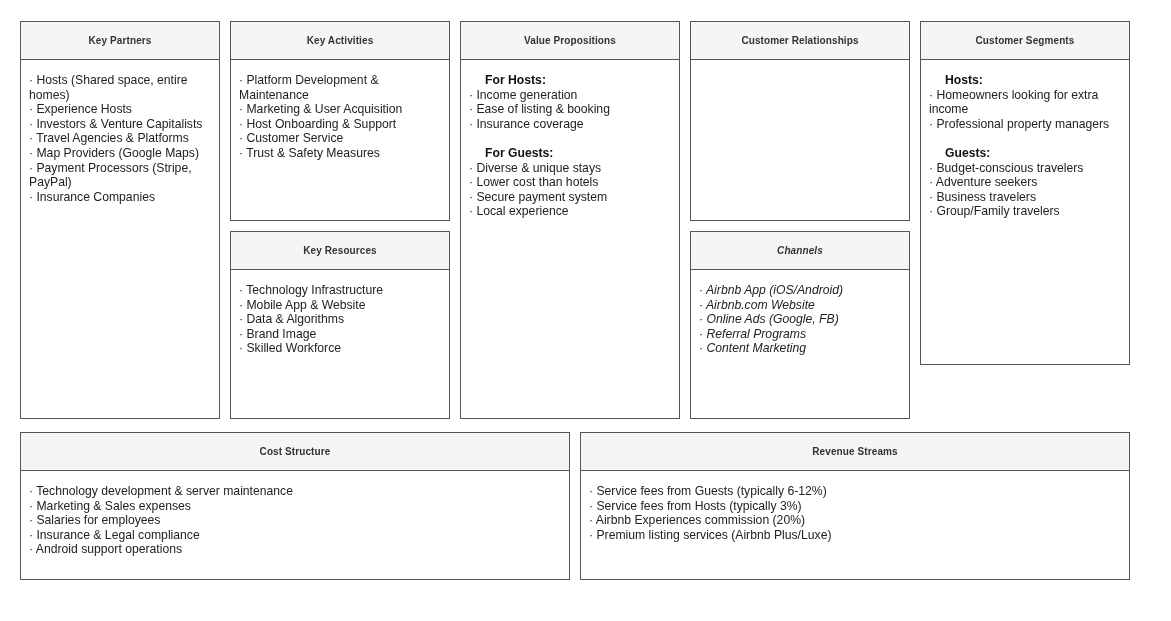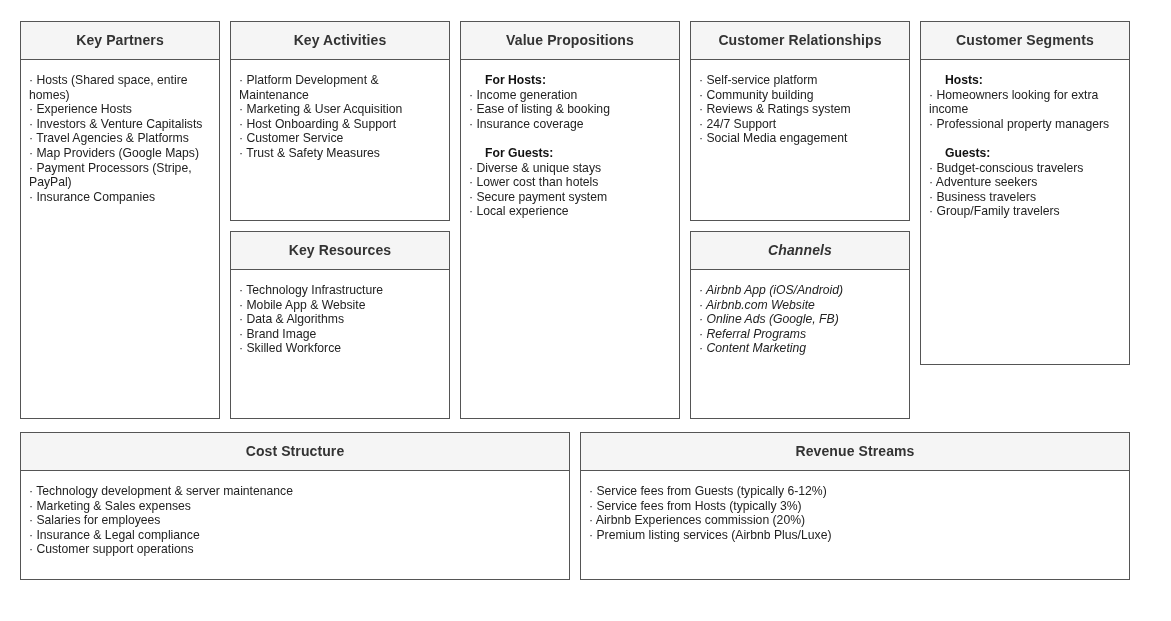--- a/index.html
+++ b/index.html
@@ -34,21 +34,21 @@
     box-sizing: border-box;
     height: 38px;
     flex: 0 0 38px;
     background: #f5f5f5;
     border-bottom: 1px solid #555555;
     display: flex;
     align-items: center;
     justify-content: center;
   }
   .block-title {
-    font-size: 14px;
+    font-size: 10px;
     font-weight: bold;
     color: #333333;
     letter-spacing: 0.1px;
     text-align: left;
     line-height: 1.1;
   }
   .block-body {
     box-sizing: border-box;
     flex: 1 1 auto;
     padding: 13px 8px 8px 8px;
@@ -151,27 +151,20 @@
         <div class="bullet-line">· Lower cost than hotels</div>
         <div class="bullet-line">· Secure payment system</div>
         <div class="bullet-line">· Local experience</div>
       </div>
   </div>
 
   <div class="block" id="block-customer-relationships">
     <div class="block-header">
       <span class="block-title">Customer Relationships</span>
     </div>
-    <div class="block-body">
-        <div class="bullet-line">· Self-service platform</div>
-        <div class="bullet-line">· Community building</div>
-        <div class="bullet-line">· Reviews &amp; Ratings system</div>
-        <div class="bullet-line">· 24/7 Support</div>
-        <div class="bullet-line">· Social Media engagement</div>
-      </div>
   </div>
 
   <div class="block" id="block-channels">
     <div class="block-header">
       <span class="block-title">Channels</span>
     </div>
     <div class="block-body">
         <div class="bullet-line">· Airbnb App (iOS/Android)</div>
         <div class="bullet-line">· Airbnb.com Website</div>
         <div class="bullet-line">· Online Ads (Google, FB)</div>
@@ -199,21 +192,21 @@
 
   <div class="block" id="block-cost-structure">
     <div class="block-header">
       <span class="block-title">Cost Structure</span>
     </div>
     <div class="block-body">
         <div class="bullet-line">· Technology development &amp; server maintenance</div>
         <div class="bullet-line">· Marketing &amp; Sales expenses</div>
         <div class="bullet-line">· Salaries for employees</div>
         <div class="bullet-line">· Insurance &amp; Legal compliance</div>
-        <div class="bullet-line">· Customer support operations</div>
+        <div class="bullet-line">· Android support operations</div>
       </div>
   </div>
 
   <div class="block" id="block-revenue-streams">
     <div class="block-header">
       <span class="block-title">Revenue Streams</span>
     </div>
     <div class="block-body">
         <div class="bullet-line">· Service fees from Guests (typically 6-12%)</div>
         <div class="bullet-line">· Service fees from Hosts (typically 3%)</div>

